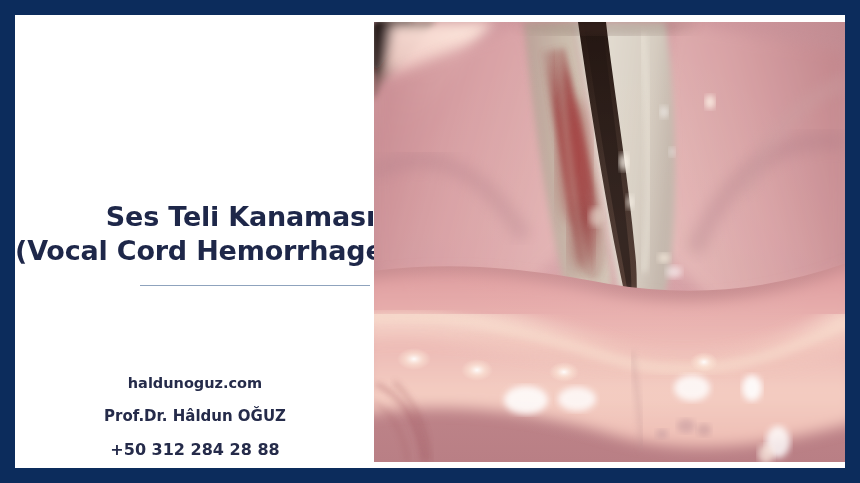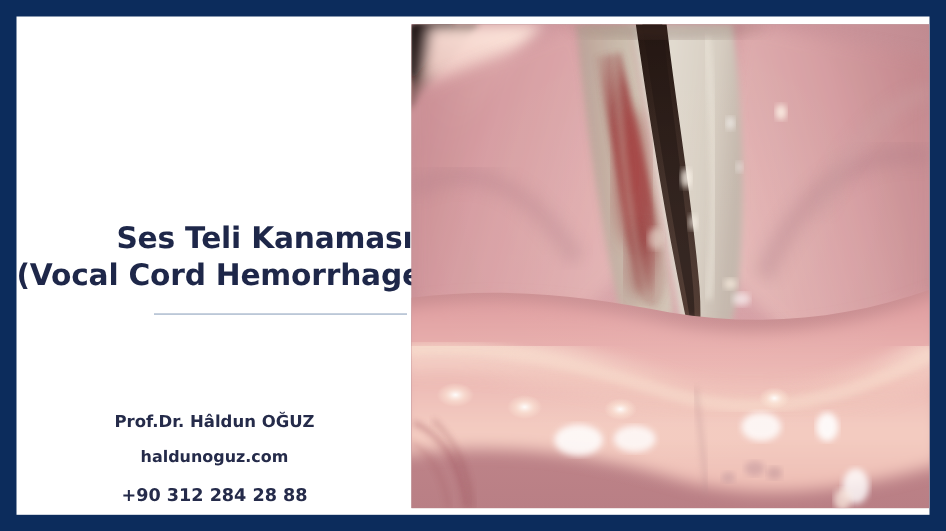--- a/index.html
+++ b/index.html
@@ -95,23 +95,23 @@
     <div id="text-panel">
 
       <div id="title-block">
         <span class="title-line" id="title-line-1">Ses Teli Kanaması</span>
         <span class="title-line" id="title-line-2">(Vocal Cord Hemorrhage)</span>
       </div>
 
       <div id="title-rule"></div>
 
       <div id="contact-block">
+        <span class="contact-line" id="contact-site">haldunoguz.com</span>
         <span class="contact-line" id="contact-name">Prof.Dr. Hâldun OĞUZ</span>
-        <span class="contact-line" id="contact-site">haldunoguz.com</span>
-        <span class="contact-line" id="contact-phone">+90 312 284 28 88</span>
+        <span class="contact-line" id="contact-phone">+50 312 284 28 88</span>
       </div>
 
     </div>
 
     <div id="photo-frame">
       <svg viewBox="0 0 471 440" preserveAspectRatio="none">
         <defs>
 
           <radialGradient id="gBack" cx="50%" cy="34%" r="78%">
             <stop offset="0%" stop-color="#e0b3b5"></stop>

